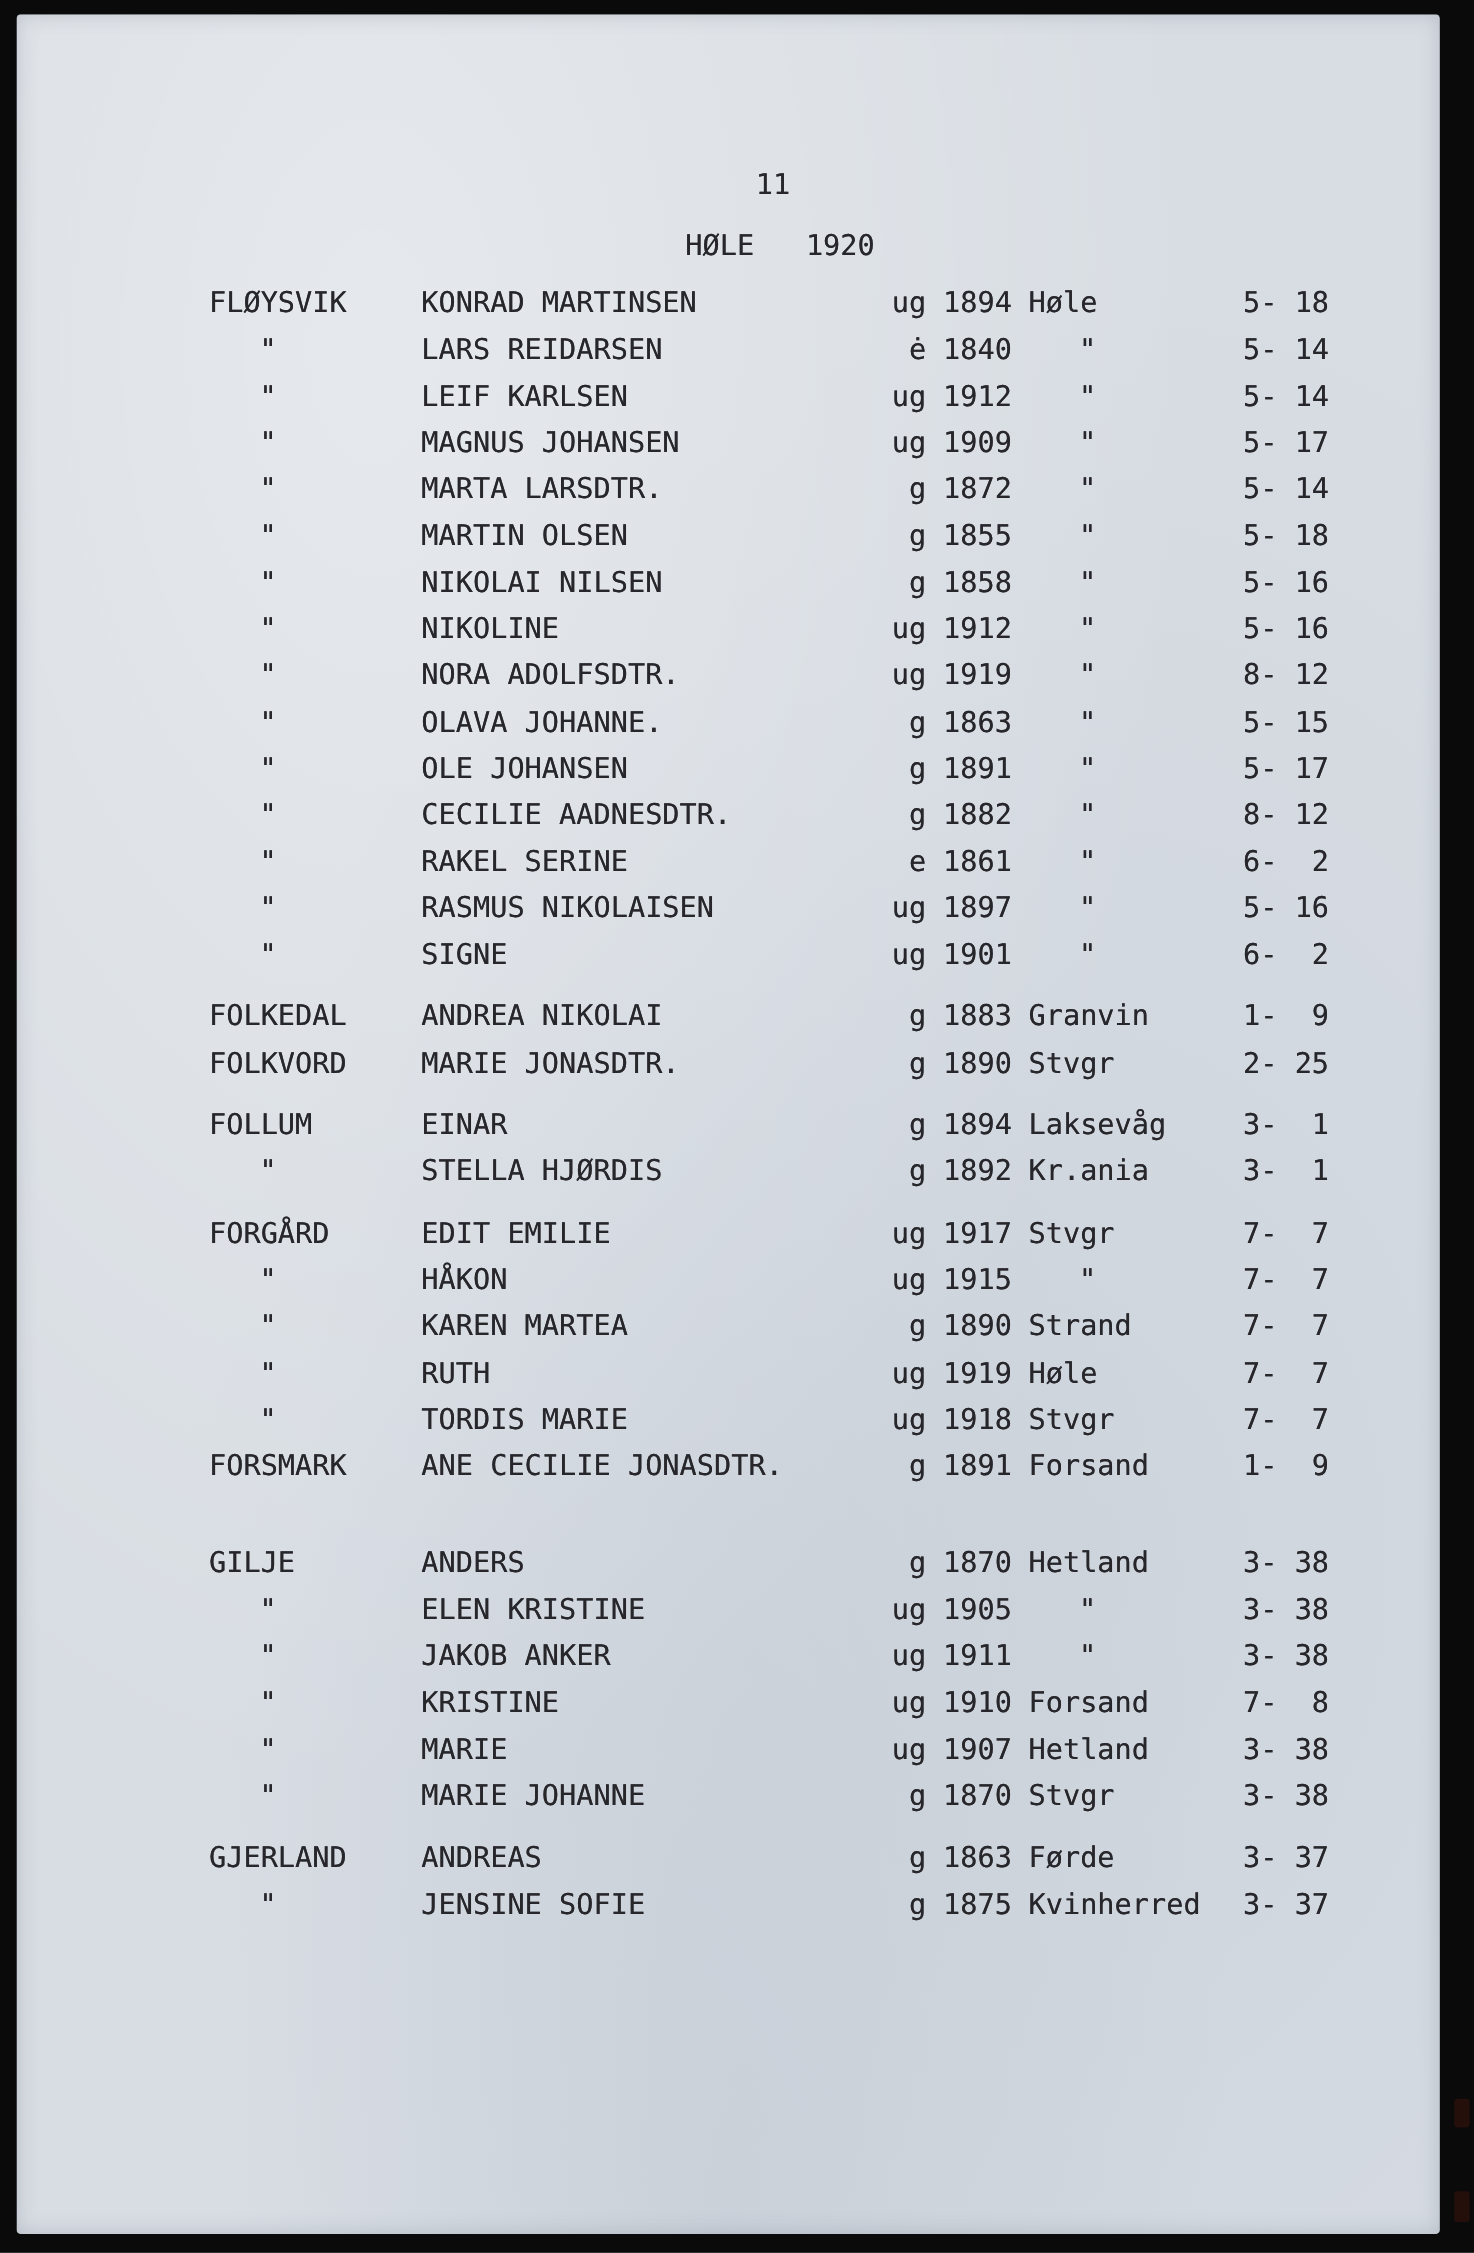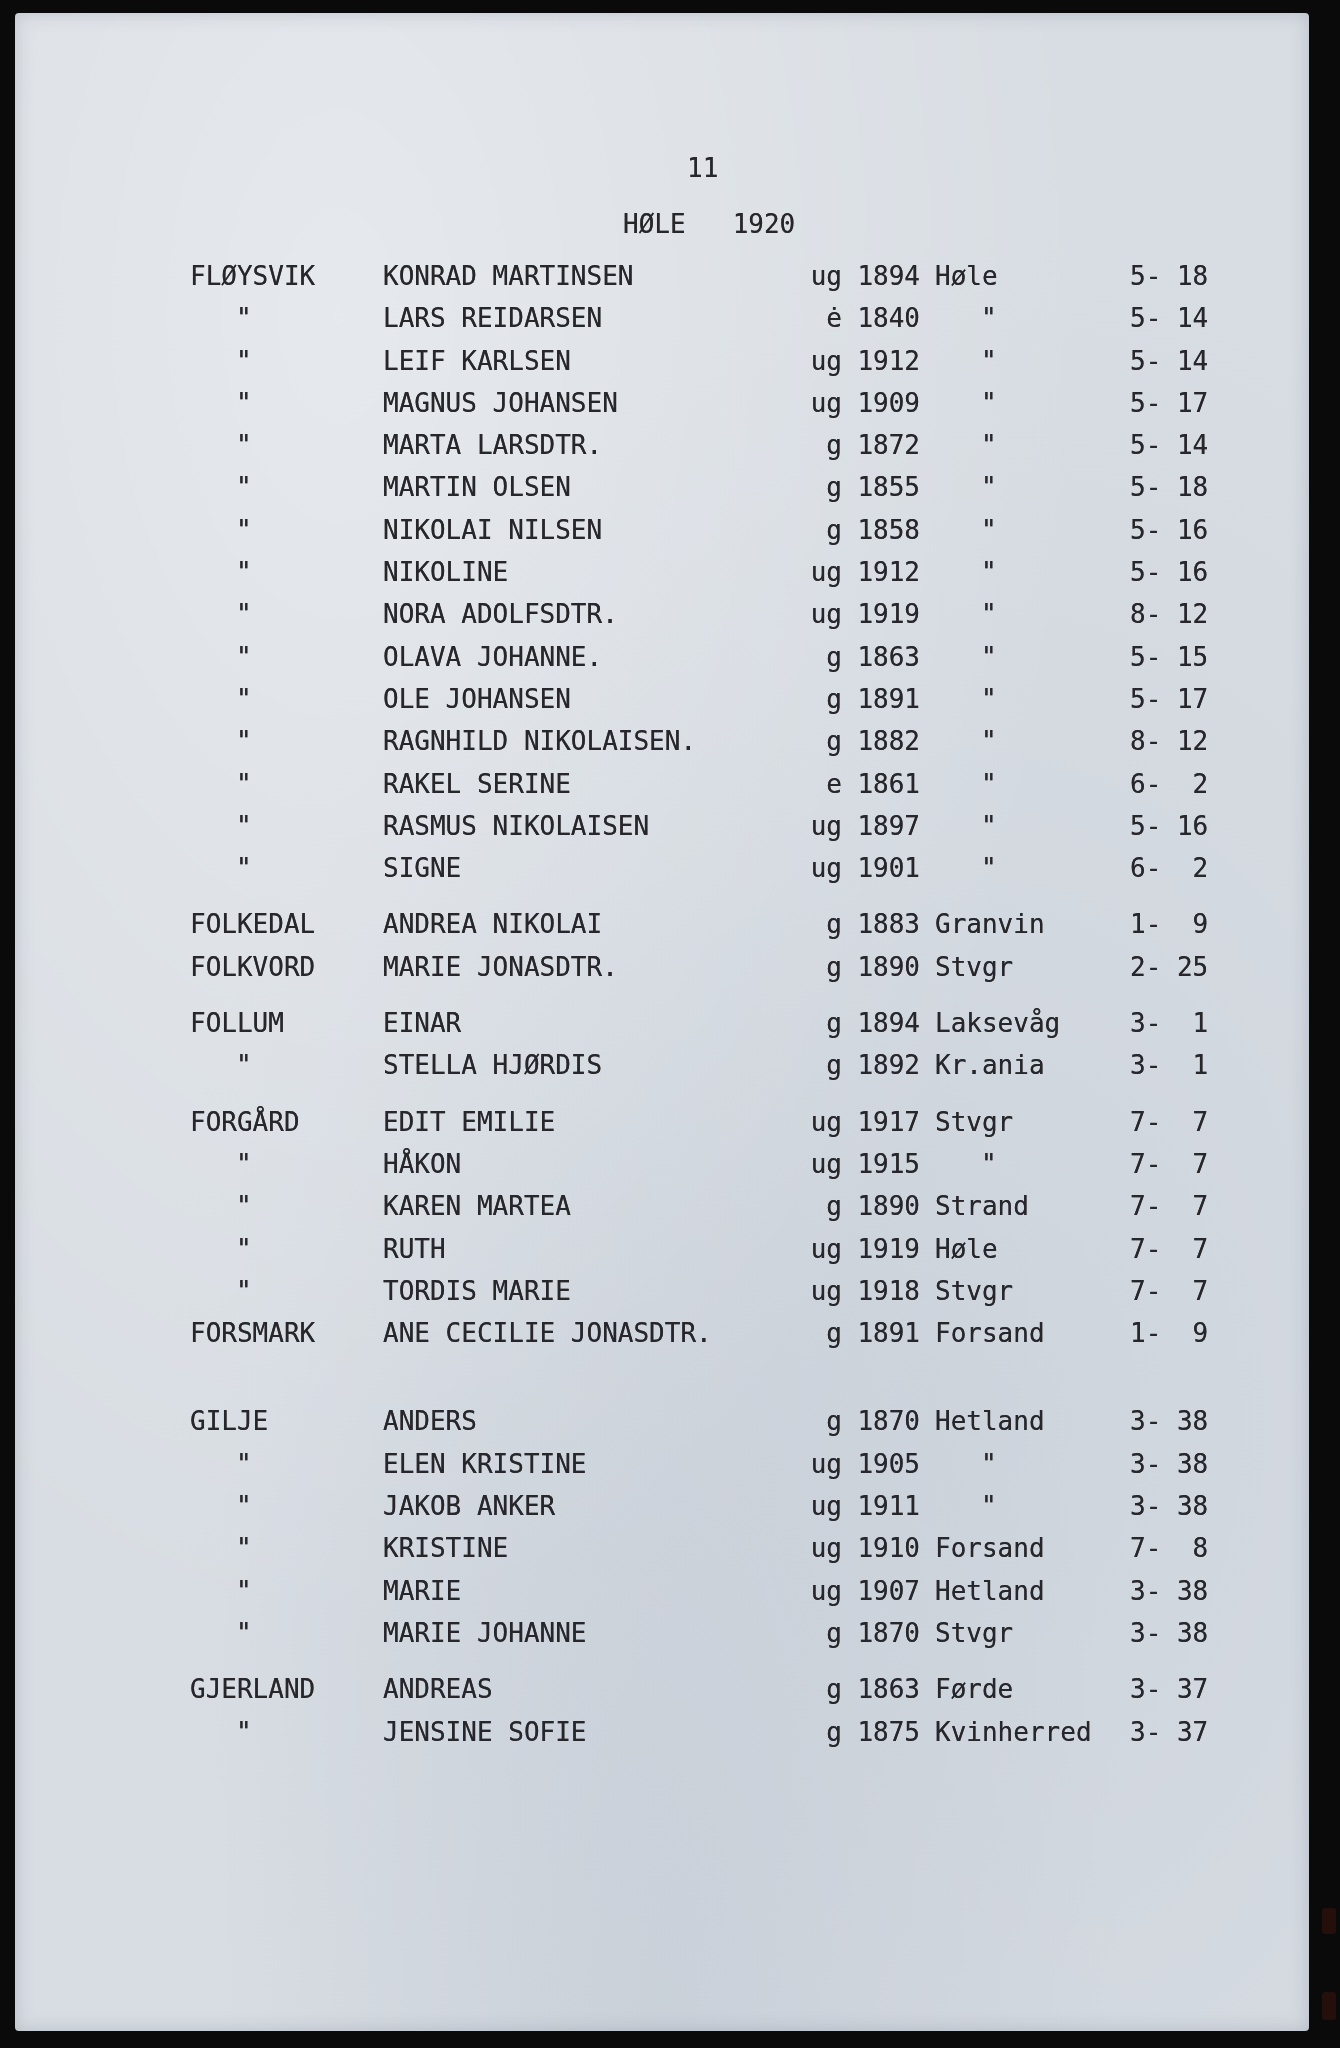--- a/index.html
+++ b/index.html
@@ -183,21 +183,21 @@
     <span class="cell surname ditto">"</span>
     <span class="cell given">OLE JOHANSEN</span>
     <span class="cell status">g</span>
     <span class="cell year">1891</span>
     <span class="cell place ditto">"</span>
     <span class="cell ref">5- 17</span>
   </div>
 
   <div class="row">
     <span class="cell surname ditto">"</span>
-    <span class="cell given">RAGNHILD NIKOLAISEN.</span>
+    <span class="cell given">CECILIE AADNESDTR.</span>
     <span class="cell status">g</span>
     <span class="cell year">1882</span>
     <span class="cell place ditto">"</span>
     <span class="cell ref">8- 12</span>
   </div>
 
   <div class="row">
     <span class="cell surname ditto">"</span>
     <span class="cell given">RAKEL SERINE</span>
     <span class="cell status">e</span>

